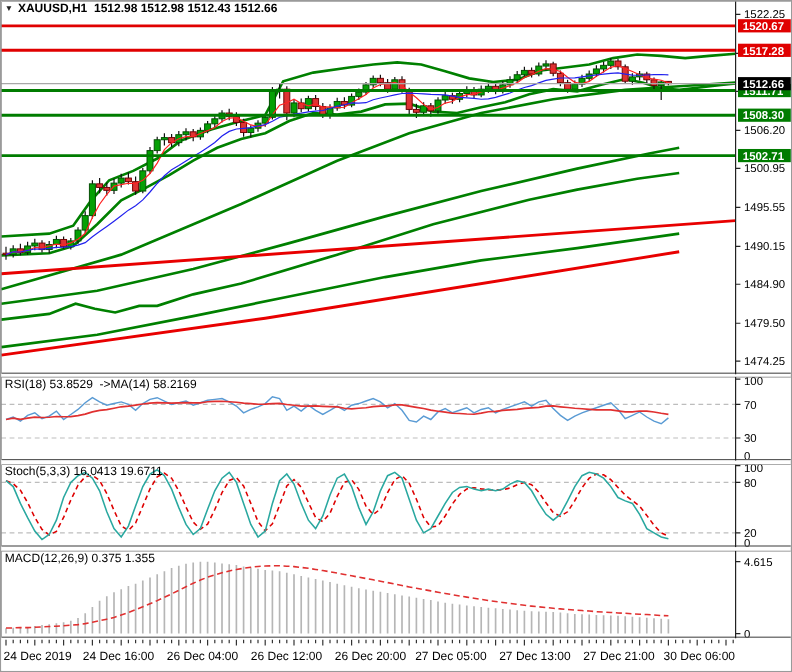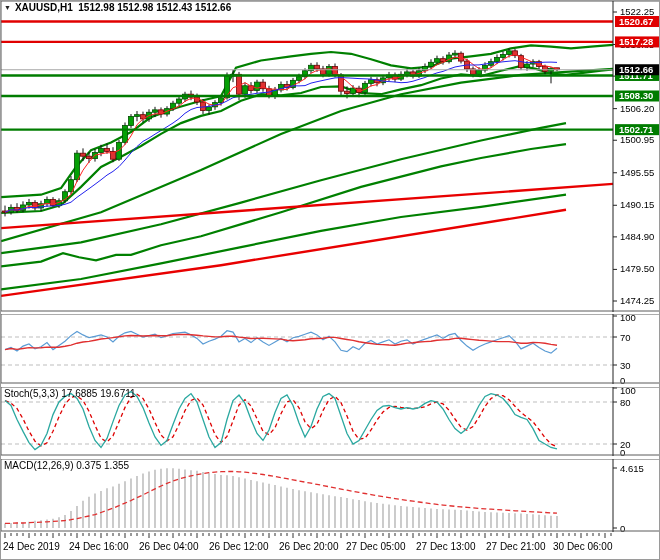--- a/index.html
+++ b/index.html
@@ -268,39 +268,40 @@
         <text x="619" y="6.5" font-size="9.5px" fill="#000000">100</text>
         <line x1="612" y1="23" x2="616" y2="23" stroke="#222" stroke-width="1"></line>
         <text x="619" y="26.5" font-size="9.5px" fill="#000000">70</text>
         <line x1="612" y1="51" x2="616" y2="51" stroke="#222" stroke-width="1"></line>
         <text x="619" y="54.5" font-size="9.5px" fill="#000000">30</text>
         <line x1="612" y1="72" x2="616" y2="72" stroke="#222" stroke-width="1"></line>
         <text x="619" y="69.5" font-size="9.5px" fill="#000000">0</text>
         <rect x="0" y="0" width="659" height="69" fill="none" stroke="#5a5a5a" stroke-width="1"></rect>
         <line x1="612" y1="0" x2="612" y2="70" stroke="#222" stroke-width="1"></line>
       </svg>
+    <div class="hdr">RSI(18) 53.8529  -&gt;MA(14) 58.2169</div>
   </div>
   <div class="panel" id="p-stoch" style="top: 386px; height: 69px;">
     <svg id="svg-stoch" width="660" height="69">
         <line x1="0" y1="15" x2="612" y2="15" stroke="#bdbdbd" stroke-width="1" stroke-dasharray="4 3"></line>
         <line x1="0" y1="57" x2="612" y2="57" stroke="#bdbdbd" stroke-width="1" stroke-dasharray="4 3"></line>
         <polyline points="4.0,13.6 10.0,16.1 16.0,21.5 22.0,31.8 28.0,44.2 34.0,54.2 40.0,58.9 46.0,55.8 52.0,44.2 58.0,29.7 64.0,17.3 70.0,10.3 76.0,9.2 82.0,13.4 88.0,24.3 94.0,38.3 100.0,51.2 106.0,55.1 112.0,48.8 118.0,34.8 124.0,20.4 130.0,10.3 136.0,7.3 142.0,11.5 148.0,22.0 154.0,35.5 160.0,48.1 166.0,54.0 172.0,49.8 178.0,37.6 184.0,23.6 190.0,13.4 196.0,11.0 202.0,18.0 208.0,32.5 214.0,47.7 220.0,55.4 226.0,49.5 232.0,33.9 238.0,18.0 244.0,12.7 250.0,19.0 256.0,31.8 262.0,44.2 268.0,47.7 274.0,40.7 280.0,26.7 286.0,15.0 292.0,12.7 298.0,20.8 304.0,34.8 310.0,41.8 316.0,37.2 322.0,23.6 328.0,12.7 334.0,9.2 340.0,15.7 346.0,29.0 352.0,44.2 358.0,52.3 364.0,51.2 370.0,43.0 376.0,33.0 382.0,25.0 388.0,20.4 394.0,19.4 400.0,20.4 406.0,21.1 412.0,21.5 418.0,21.1 424.0,19.7 430.0,16.9 436.0,15.0 442.0,16.9 448.0,23.2 454.0,32.0 460.0,40.2 466.0,43.2 472.0,39.5 478.0,30.2 484.0,19.4 490.0,11.5 496.0,8.0 502.0,8.7 508.0,12.7 514.0,19.2 520.0,25.5 526.0,30.2 532.0,34.8 538.0,42.5 544.0,50.7 550.0,57.0 556.0,59.8" fill="none" stroke="#dd0000" stroke-width="1.3" stroke-dasharray="4 3"></polyline>
         <polyline points="4.0,13.6 10.0,18.5 16.0,32.5 22.0,44.4 28.0,55.6 34.0,62.6 40.0,58.4 46.0,46.5 52.0,27.6 58.0,15.0 64.0,9.4 70.0,6.6 76.0,11.5 82.0,22.0 88.0,39.5 94.0,53.5 100.0,60.5 106.0,51.4 112.0,34.6 118.0,18.5 124.0,8.0 130.0,4.5 136.0,9.4 142.0,20.6 148.0,36.0 154.0,50.0 160.0,58.4 166.0,53.5 172.0,37.4 178.0,22.0 184.0,11.5 190.0,6.6 196.0,15.0 202.0,32.5 208.0,50.0 214.0,60.5 220.0,55.6 226.0,32.5 232.0,13.6 238.0,8.0 244.0,16.4 250.0,32.5 256.0,46.5 262.0,53.5 268.0,43.0 274.0,25.5 280.0,11.5 286.0,8.0 292.0,18.5 298.0,36.0 304.0,50.0 310.0,39.5 316.0,22.0 322.0,9.4 328.0,6.6 334.0,11.5 340.0,29.0 346.0,46.5 352.0,57.0 358.0,53.5 364.0,43.0 370.0,32.5 376.0,23.4 382.0,19.2 388.0,18.5 394.0,20.6 400.0,22.0 406.0,20.6 412.0,22.0 418.0,20.6 424.0,16.4 430.0,13.6 436.0,15.0 442.0,22.0 448.0,32.5 454.0,41.6 460.0,46.5 466.0,41.6 472.0,30.4 478.0,18.5 484.0,9.4 490.0,6.6 496.0,8.0 502.0,11.5 508.0,18.5 514.0,27.6 520.0,30.4 526.0,32.5 532.0,41.6 538.0,53.5 544.0,57.0 550.0,60.5 556.0,61.9" fill="none" stroke="#2aa8a0" stroke-width="1.3"></polyline>
         <line x1="612" y1="1" x2="616" y2="1" stroke="#222" stroke-width="1"></line>
         <text x="619" y="6.5" font-size="9.5px" fill="#000000">100</text>
         <line x1="612" y1="15" x2="616" y2="15" stroke="#222" stroke-width="1"></line>
         <text x="619" y="18.5" font-size="9.5px" fill="#000000">80</text>
         <line x1="612" y1="57" x2="616" y2="57" stroke="#222" stroke-width="1"></line>
         <text x="619" y="60.5" font-size="9.5px" fill="#000000">20</text>
         <line x1="612" y1="71" x2="616" y2="71" stroke="#222" stroke-width="1"></line>
         <text x="619" y="68.5" font-size="9.5px" fill="#000000">0</text>
         <rect x="0" y="0" width="659" height="68" fill="none" stroke="#5a5a5a" stroke-width="1"></rect>
         <line x1="612" y1="0" x2="612" y2="69" stroke="#222" stroke-width="1"></line>
       </svg>
-    <div class="hdr">Stoch(5,3,3) 17.6885 19.6711</div>
+    <div class="hdr">Stoch(5,3,3) 16.0413 19.6711</div>
   </div>
   <div class="panel" id="p-macd" style="top: 458px; height: 73px;">
     <svg id="svg-macd" width="660" height="73">
         <line x1="4" y1="69" x2="4" y2="64.44962080173347" stroke="#b6b6b6" stroke-width="1.4"></line>
         <line x1="10" y1="69" x2="10" y2="64.05958829902492" stroke="#b6b6b6" stroke-width="1.4"></line>
         <line x1="16" y1="69" x2="16" y2="63.53954496208017" stroke="#b6b6b6" stroke-width="1.4"></line>
         <line x1="22" y1="69" x2="22" y2="63.79956663055255" stroke="#b6b6b6" stroke-width="1.4"></line>
         <line x1="28" y1="69" x2="28" y2="62.75947995666306" stroke="#b6b6b6" stroke-width="1.4"></line>
         <line x1="34" y1="69" x2="34" y2="61.84940411700975" stroke="#b6b6b6" stroke-width="1.4"></line>
         <line x1="40" y1="69" x2="40" y2="61.19934994582882" stroke="#b6b6b6" stroke-width="1.4"></line>

